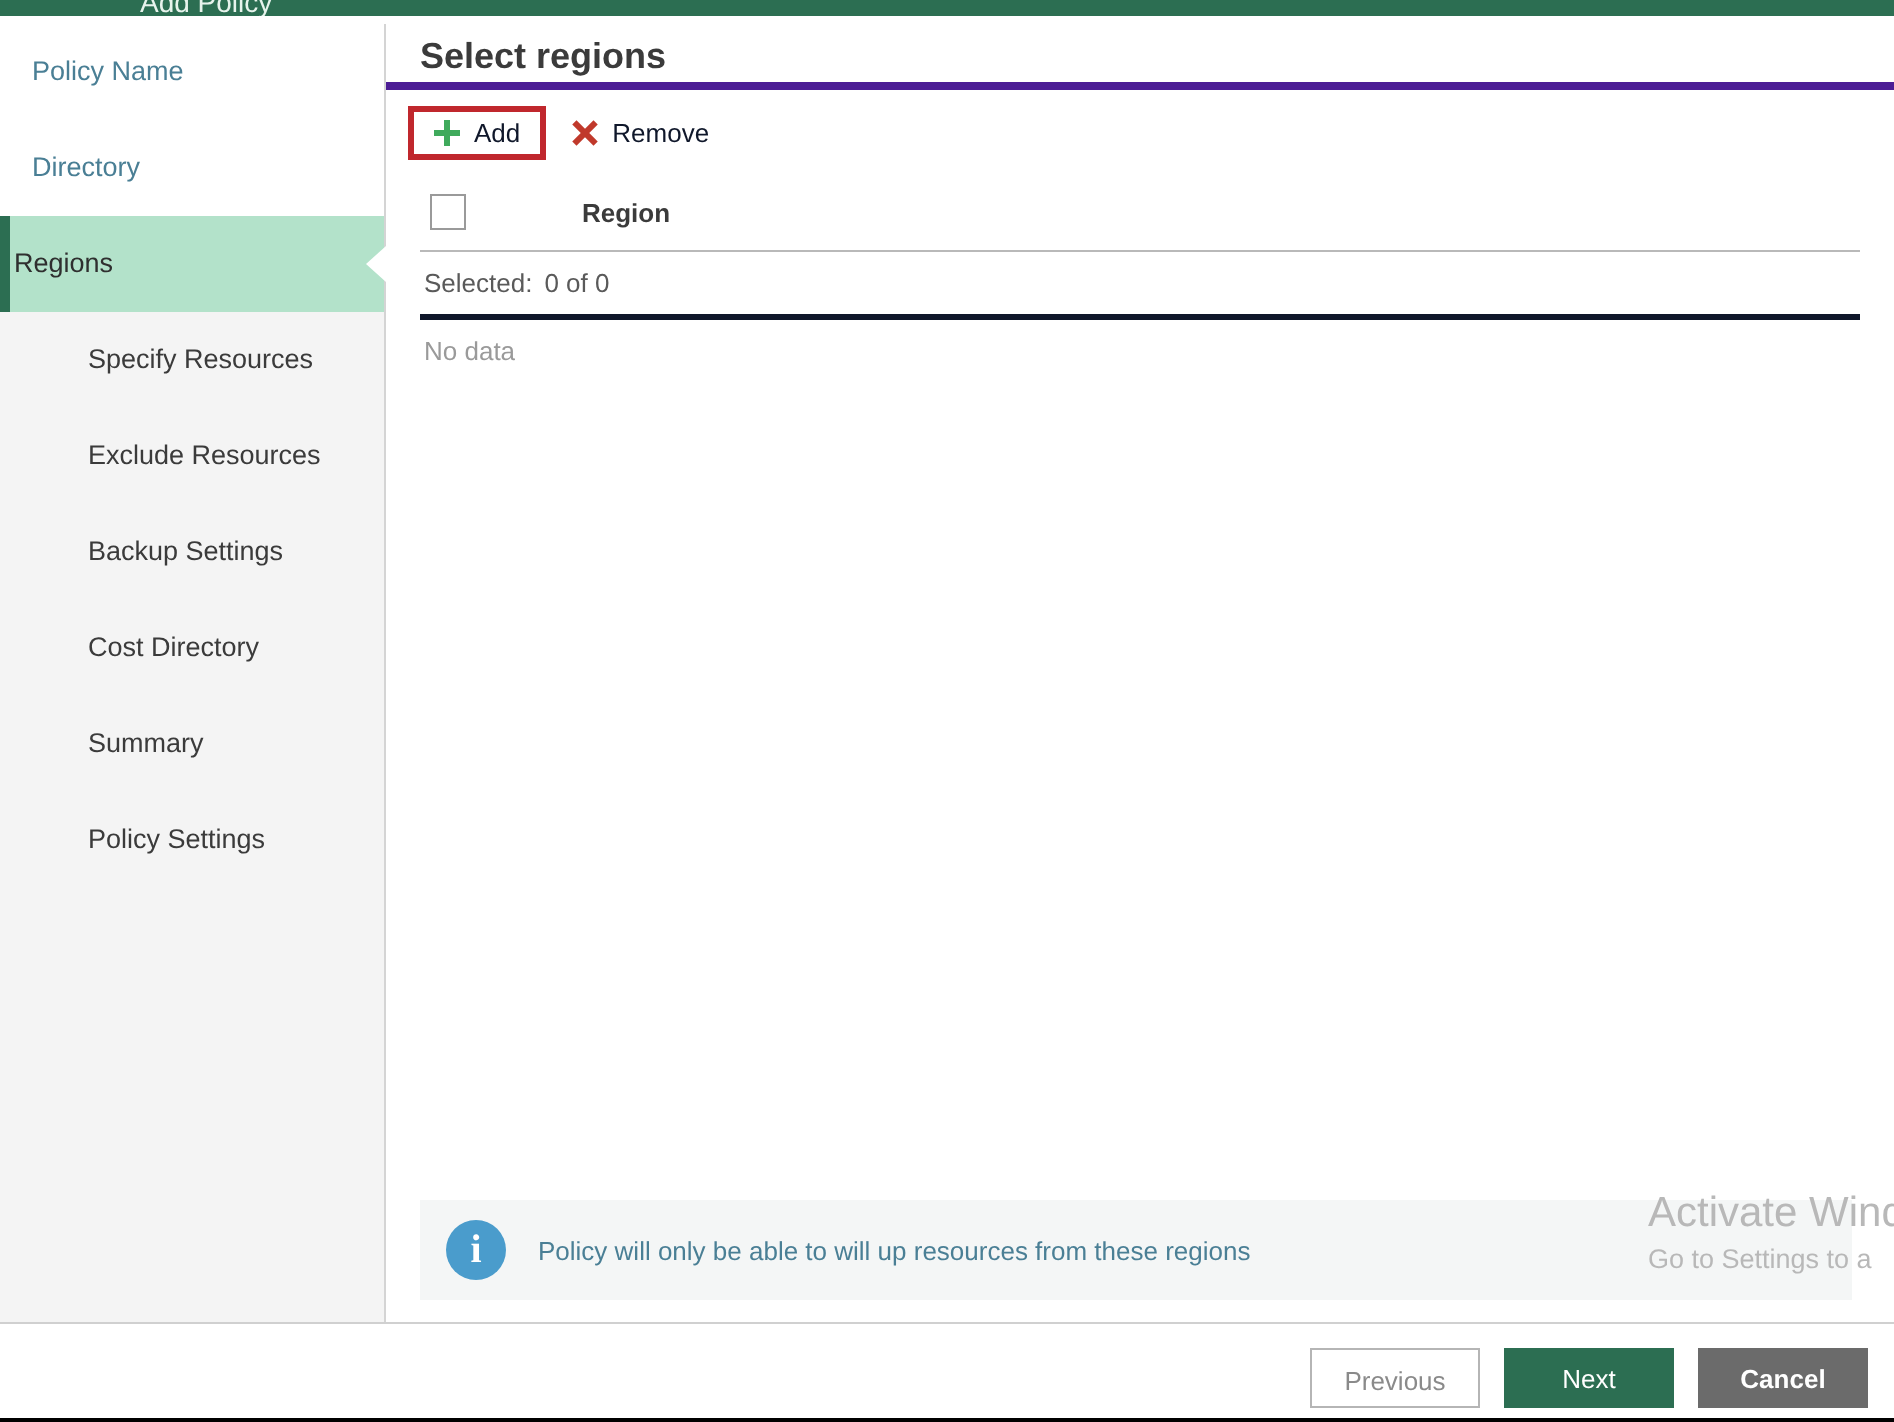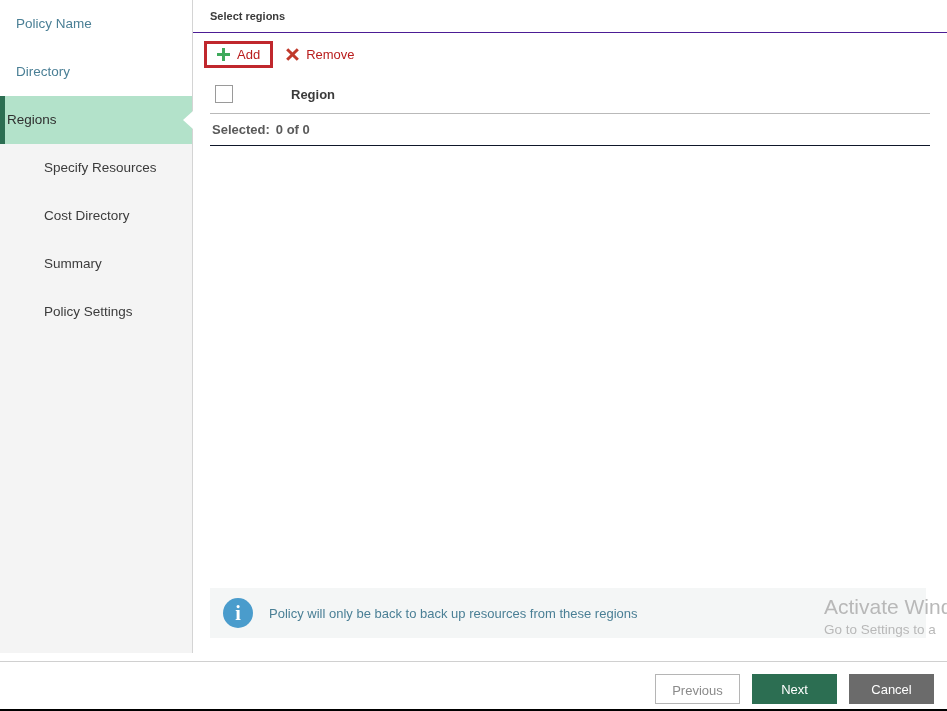--- a/index.html
+++ b/index.html
@@ -31,21 +31,21 @@
     left: 70px;
     top: -7px;
     font-size: 14px;
     color: #e7f3ec;
     white-space: nowrap;
   }
 
   
   .wizard {
     position: absolute;
-    left: 0; top: 0;
+    left: 0; top: 12px;
     width: 947px;
     height: 653px;
   }
 
   
   .sidebar {
     position: absolute;
     left: 0; top: 0;
     width: 193px;
     height: 653px;
@@ -88,43 +88,43 @@
     position: absolute;
     left: 193px; top: 0;
     width: 754px;
     height: 653px;
     background: #ffffff;
   }
   .content-header {
     height: 33px;
     line-height: 33px;
     padding-left: 17px;
-    font-size: 11px;
+    font-size: 18px;
     font-weight: bold;
     color: #3b3b3b;
-    border-bottom: 1px solid #4c1d95;
+    border-bottom: 4px solid #4c1d95;
     box-sizing: border-box;
   }
 
   
   .toolbar {
     position: relative;
     height: 42px;
     padding-left: 14px;
     display: flex;
     align-items: center;
     gap: 8px;
   }
   .tool-btn {
     display: inline-flex;
     align-items: center;
     gap: 7px;
     padding: 4px 8px;
     font-size: 13px;
-    color: #b91c1c;
+    color: #0f172a;
     cursor: pointer;
     background: transparent;
     border: none;
     font-family: "Liberation Sans", sans-serif;
     white-space: nowrap;
   }
   .tool-btn.highlighted {
     outline: 3px solid #c0272d;
     outline-offset: 0px;
     padding: 3px 10px;
@@ -181,24 +181,23 @@
     font-weight: bold;
     color: #3b3b3b;
     padding-left: 28px;
   }
   .selected-row {
     height: 31px;
     display: flex;
     align-items: center;
     font-size: 13px;
     color: #5a5a5a;
-    border-bottom: 1px solid #0f172a;
+    border-bottom: 3px solid #0f172a;
     padding-left: 2px;
     gap: 6px;
-    font-weight: bold;
   }
   .nodata-row {
     height: 30px;
     display: flex;
     align-items: center;
     font-size: 13px;
     color: #9a9a9a;
     padding-left: 2px;
   }
 
@@ -290,20 +289,21 @@
     border: 1px solid #b5b5b5;
     color: #8a8a8a;
   }
   .btn-next {
     background: #2c6e52;
     color: #ffffff;
   }
   .btn-cancel {
     background: #6b6b6b;
     color: #ffffff;
+    font-weight: bold;
   }
   .bottom-strip {
     position: absolute;
     left: 0; top: 709px;
     width: 947px;
     height: 2px;
     background: #000000;
   }
 </style>
 </head>
@@ -327,22 +327,28 @@
 
     <div class="nav-item active">
       <span>Regions</span>
       <span class="notch"></span>
     </div>
 
     <div class="nav-item pending">
       <span>Specify Resources</span>
     </div>
 
-
-
+    <div class="nav-item pending">
+      <span>Exclude Resources</span>
+    </div>
+
+
+    <div class="nav-item pending">
+      <span>Backup Settings</span>
+    </div>
 
     <div class="nav-item pending">
       <span>Cost Directory</span>
     </div>
 
     <div class="nav-item pending">
       <span>Summary</span>
     </div>
 
     <div class="nav-item pending">
@@ -374,26 +380,29 @@
       <div class="table-head">
         <span class="chk"></span>
         <span class="col-region">Region</span>
       </div>
 
       <div class="selected-row">
         <span>Selected:</span>
         <span>0 of 0</span>
       </div>
 
+      <div class="nodata-row">
+        <span>No data</span>
+      </div>
 
     </div>
 
     <div class="infobar">
       <span class="info-ico">i</span>
-      <span class="info-text">Policy will only be back to back up resources from these regions</span>
+      <span class="info-text">Policy will only be able to will up resources from these regions</span>
     </div>
 
   </div>
 </div>
 
 <div class="watermark">
   <div class="wm-title">Activate Wind</div>
   <div class="wm-sub">Go to Settings to a</div>
 </div>
 

